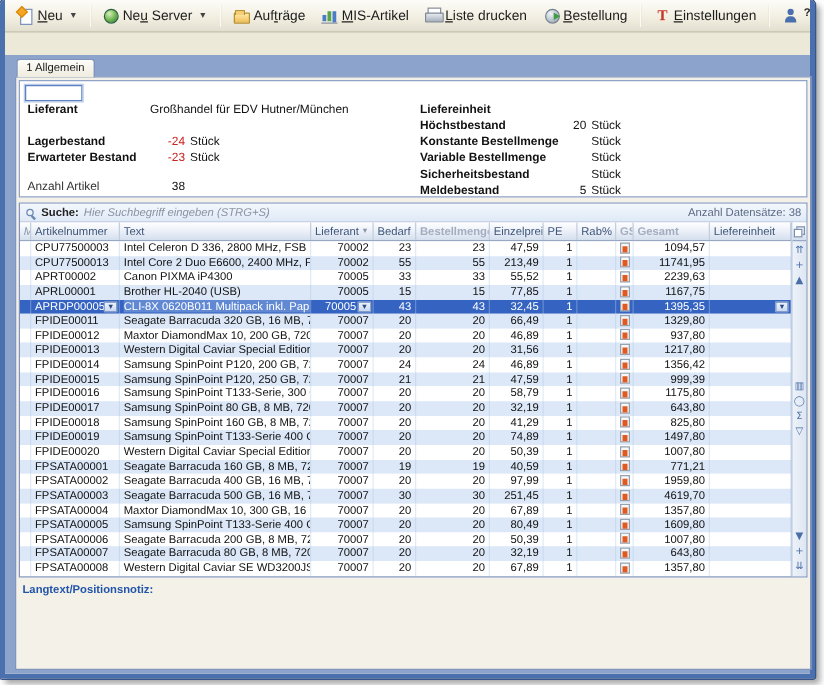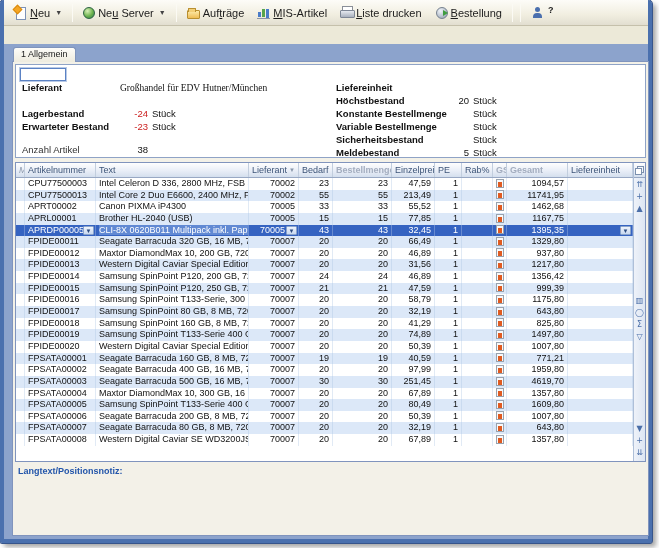--- a/index.html
+++ b/index.html
@@ -69,21 +69,21 @@
   .tabpage { position:absolute; left:8px; top:17px; width:637px; height:475px;
     background:#f3f1e8; border:1px solid #8094bd; }
   
   .formpanel { position:absolute; left:2px; top:2px; right:2px; height:94px;
     background:#fff; border:1px solid #8fa3c6; }
   .mini-input { position:absolute; left:4px; top:3px; width:46px; height:13px;
     background:#fff; border:1px solid #5b82c4; outline:1px solid #b9cae6; }
   .frow { position:absolute; font-size:9.5px; height:11px; white-space:nowrap; }
   .flabel { font-weight:bold; color:#111; }
   .flabel.plain { font-weight:normal; color:#333; }
-  .fval { color:#111;font-family:Liberation Serif, serif; }
+  .fval { color:#111; }
   .fnum { display:inline-block; width:28px; text-align:right; margin-right:4px; color:#111; }
   .fnum.neg { color:#cc2222; }
   .funit { color:#111; }
   
   .gridpanel { position:absolute; left:2px; top:100px; right:2px; height:300px;
     background:#fff; border:1px solid #8094bd; display:flex; flex-direction:column; }
   .searchrow { height:15px; flex:none; display:flex; align-items:center; gap:4px; padding:0 4px;
     background:linear-gradient(180deg,#f4f8fd 0%,#dfe9f7 100%); border-bottom:1px solid #b9c8de;
     font-size:9px; }
   .mag { width:9px; height:9px; position:relative; flex:none; }
@@ -168,20 +168,24 @@
       </span>
       <span class="tbtn">
         <span class="ic ic-print"></span>
         <span><u>L</u>iste drucken</span>
       </span>
       <span class="tbtn">
         <span class="ic ic-cart"></span>
         <span><u>B</u>estellung</span>
       </span>
       <span class="tsep"></span>
+      <span class="tbtn">
+        <span class="ic ic-settings"></span>
+        <span><u>E</u>instellungen</span>
+      </span>
       <span class="tsep"></span>
       <span class="tbtn">
         <span class="ic ic-help"></span>
         <span class="help-q">?</span>
       </span>
     </div>
 
   <div class="content">
     <div class="tab">1 Allgemein</div>
     <div class="tabpage">
@@ -198,20 +202,26 @@
             <div class="frow" style="left: 320px; top: 17px;"><span class="flabel" style="display: inline-block; width: 105px;">Liefereinheit</span><span class="fnum"></span><span class="funit"></span></div>
             <div class="frow" style="left: 320px; top: 30px;"><span class="flabel" style="display: inline-block; width: 105px;">Höchstbestand</span><span class="fnum">20</span><span class="funit">Stück</span></div>
             <div class="frow" style="left: 320px; top: 43px;"><span class="flabel" style="display: inline-block; width: 105px;">Konstante Bestellmenge</span><span class="fnum"></span><span class="funit">Stück</span></div>
             <div class="frow" style="left: 320px; top: 56px;"><span class="flabel" style="display: inline-block; width: 105px;">Variable Bestellmenge</span><span class="fnum"></span><span class="funit">Stück</span></div>
             <div class="frow" style="left: 320px; top: 69px;"><span class="flabel" style="display: inline-block; width: 105px;">Sicherheitsbestand</span><span class="fnum"></span><span class="funit">Stück</span></div>
             <div class="frow" style="left: 320px; top: 82px;"><span class="flabel" style="display: inline-block; width: 105px;">Meldebestand</span><span class="fnum">5</span><span class="funit">Stück</span></div>
           </div>
       </div>
 
       <div class="gridpanel">
+        <div class="searchrow">
+          <span class="mag"></span>
+          <span class="search-label">Suche:</span>
+          <span class="search-ph">Hier Suchbegriff eingeben (STRG+S)</span>
+          <span class="search-count">Anzahl Datensätze: 38</span>
+        </div>
         <div class="gridbody">
           <div class="tablewrap">
             <div class="thead" id="thead">
                 <div class="th c-m" style="width: 9px;">M</div>
                 <div class="th " style="width: 71px;">Artikelnummer</div>
                 <div class="th " style="width: 153px;">Text</div>
                 <div class="th " style="width: 50px;">Lieferant<span class="sort">▼</span></div>
                 <div class="th " style="width: 34px;">Bedarf</div>
                 <div class="th  gray" style="width: 59px;">Bestellmenge</div>
                 <div class="th " style="width: 43px;">Einzelpreis</div>
@@ -254,21 +264,21 @@
                   <div class="td" style="width: 9px;"></div>
                   <div class="td" style="width: 71px;">APRT00002</div>
                   <div class="td" style="width: 153px;">Canon PIXMA iP4300</div>
                   <div class="td num" style="width: 50px;">70005</div>
                   <div class="td num" style="width: 34px;">33</div>
                   <div class="td num" style="width: 59px;">33</div>
                   <div class="td num" style="width: 43px;">55,52</div>
                   <div class="td num" style="width: 27px;">1</div>
                   <div class="td num" style="width: 31px;"></div>
                   <div class="td gs" style="width: 14px;"><span class="gsic"></span></div>
-                  <div class="td num" style="width: 61px;">1462,68</div>
+                  <div class="td num" style="width: 61px;">2239,63</div>
                   <div class="td" style="width: 65px;"></div>
                 </div>
                 <div class="tr alt">
                   <div class="td" style="width: 9px;"></div>
                   <div class="td" style="width: 71px;">APRL00001</div>
                   <div class="td" style="width: 153px;">Brother HL-2040 (USB)</div>
                   <div class="td num" style="width: 50px;">70005</div>
                   <div class="td num" style="width: 34px;">15</div>
                   <div class="td num" style="width: 59px;">15</div>
                   <div class="td num" style="width: 43px;">77,85</div>

